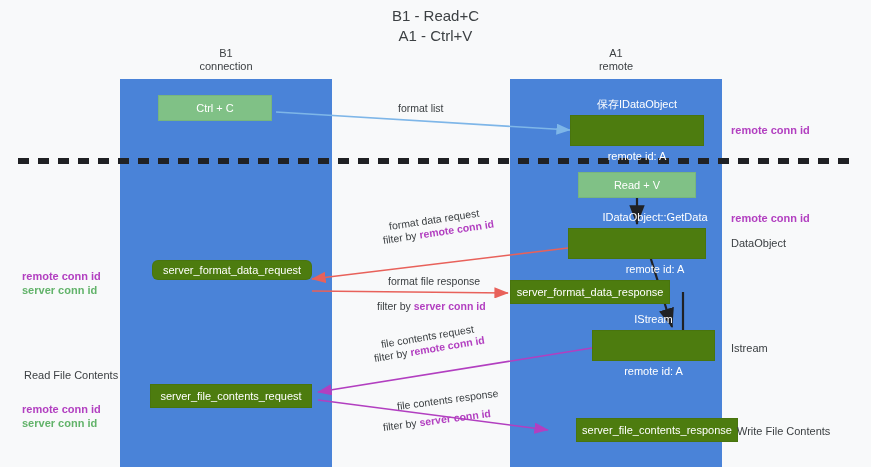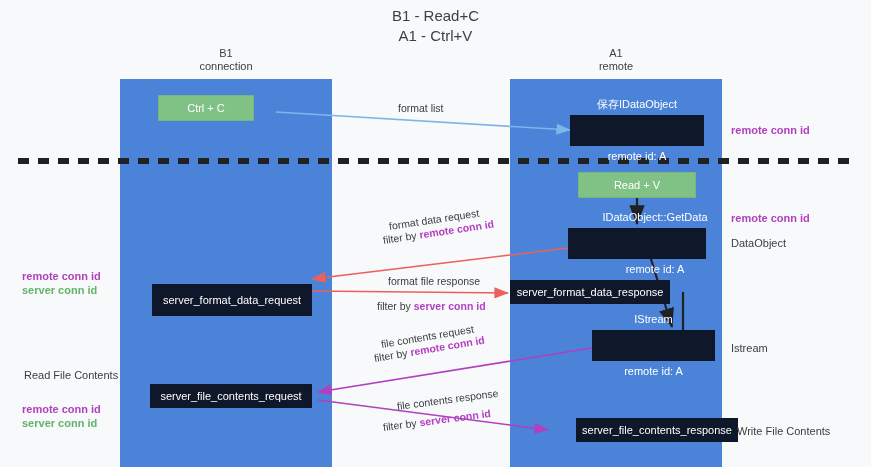--- a/index.html
+++ b/index.html
@@ -26,21 +26,21 @@
   .col-head-b1{left:120px;top:47px;width:212px;}
   .col-head-a1{left:510px;top:47px;width:212px;}
 
   .box{
     position:absolute;box-sizing:border-box;
     display:flex;flex-direction:column;align-items:center;justify-content:center;
     color:#ffffff;font-size:11px;line-height:13px;text-align:center;
     border:1px solid rgba(0,0,0,0.06);
   }
   .green{background:#80c186;}
-  .orange{background:#0f172a;gap:39px;}
+  .orange{background:#4d7c0f;gap:39px;}
 
   .side{
     position:absolute;font-size:11px;line-height:14px;
   }
   .purple{color:#b23fc0;font-weight:bold;}
   .green-t{color:#62b36a;font-weight:bold;}
   .black-t{color:#3c4043;}
 
   .lbl{
     position:absolute;font-size:10.5px;line-height:14px;color:#3c4043;
@@ -103,39 +103,39 @@
 
     <line x1="650" y1="256" x2="672" y2="327" stroke="#202124" stroke-width="2.2" marker-end="url(#ar-dark)"></line>
 
     <line x1="592" y1="348" x2="318" y2="392" stroke="#b23fc0" stroke-width="1.6" marker-end="url(#ar-purple)"></line>
 
     <line x1="318" y1="400" x2="548" y2="430" stroke="#b23fc0" stroke-width="1.6" marker-end="url(#ar-purple)"></line>
 
     <line x1="683" y1="292" x2="683" y2="360" stroke="#202124" stroke-width="2.2"></line>
   </svg>
 
-  <div class="box green" style="left:158px;top:95px;width:96px;height:26px;">
+  <div class="box green" style="left:158px;top:95px;width:114px;height:26px;">
     <span>Ctrl + C</span>
   </div>
 
   <div class="box orange" style="left:570px;top:115px;width:134px;height:31px;">
     <span>保存IDataObject</span>
     <span>remote id: A</span>
   </div>
 
   <div class="box green" style="left:578px;top:172px;width:118px;height:26px;">
     <span>Read + V</span>
   </div>
 
   <div class="box orange" style="left:568px;top:228px;width:138px;height:31px;padding-left:36px;">
     <span>IDataObject::GetData</span>
     <span>remote id: A</span>
   </div>
 
-  <div class="box orange" style="left:152px;top:284px;width:160px;height:32px;">
+  <div class="box orange" style="left:152px;top:260px;width:160px;height:20px;border-radius:6px;">
     <span>server_format_data_request</span>
   </div>
 
   <div class="box orange" style="left:510px;top:280px;width:160px;height:24px;">
     <span>server_format_data_response</span>
   </div>
 
   <div class="box orange" style="left:592px;top:330px;width:123px;height:31px;">
     <span>IStream</span>
     <span>remote id: A</span>

